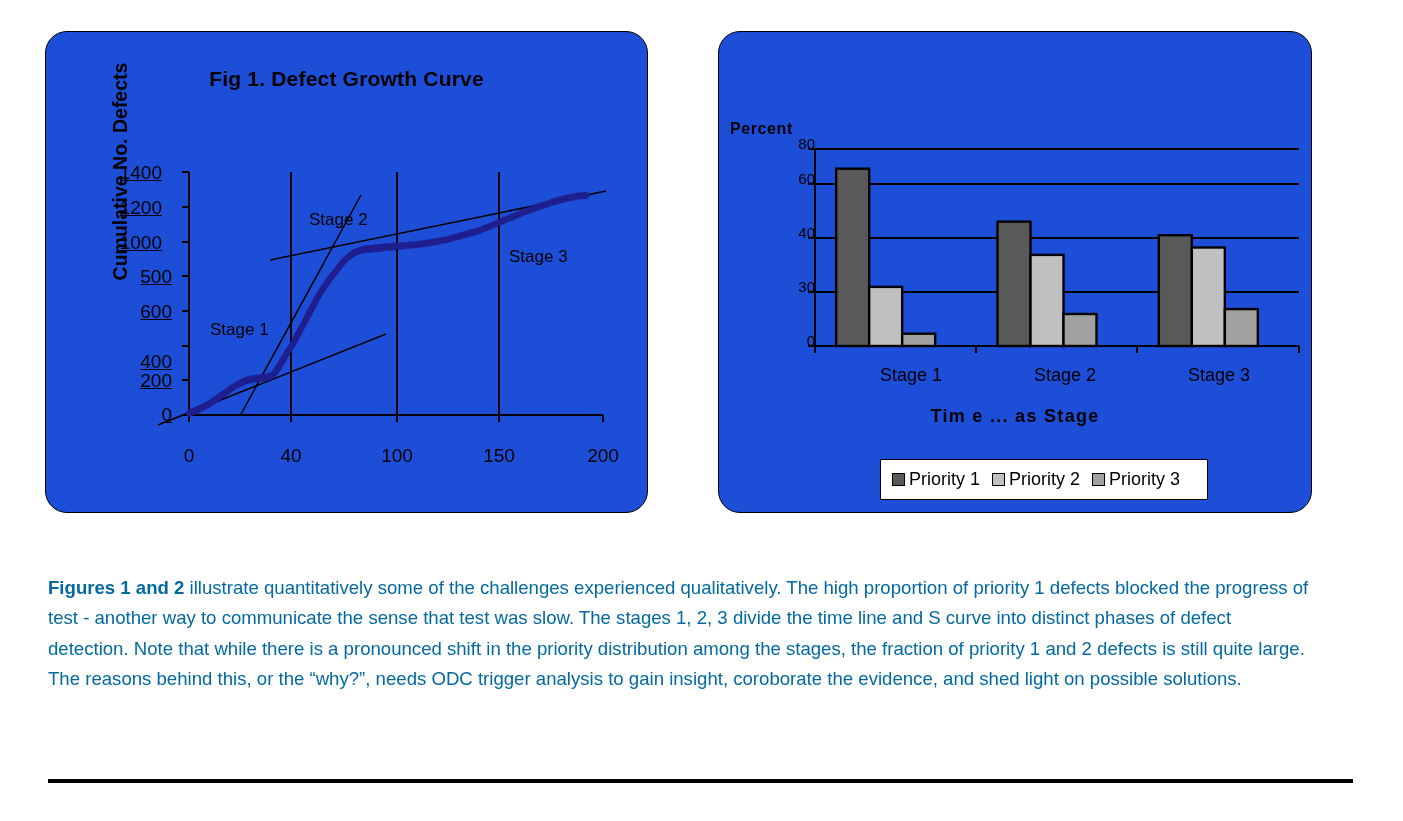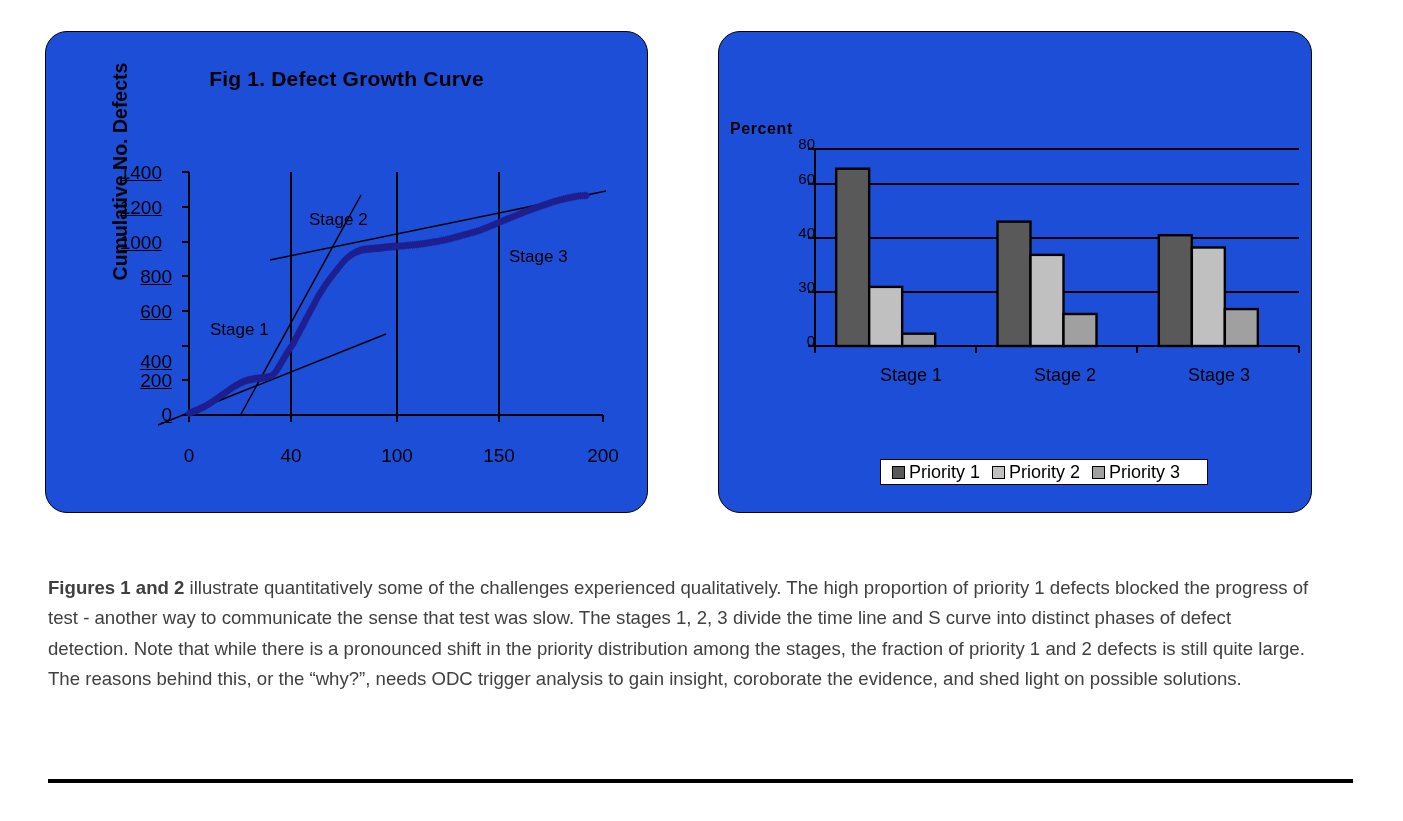--- a/index.html
+++ b/index.html
@@ -105,21 +105,21 @@
     position: absolute;
     font-size: 18px;
     text-align: center;
     width: 140px;
     white-space: nowrap;
   }
   #fig2-legend {
     position: absolute;
     left: 161px;
     top: 427px;
-    height: 26px;
+    height: 41px;
     border: 1.3px solid #000000;
     background: #ffffff;
     display: flex;
     align-items: center;
     padding: 0 11px;
     box-sizing: border-box;
   }
   .legend-entry {
     display: flex;
     align-items: center;
@@ -135,21 +135,21 @@
   .legend-text { font-size: 18px; white-space: nowrap; }
 
   
   #body-text {
     position: absolute;
     left: 48px;
     top: 554px;
     width: 1262px;
     font-size: 18.6px;
     line-height: 30.5px;
-    color: #404040;
+    color: #0369a1;
   }
   #body-text b { font-weight: bold; }
 
   #bottom-rule {
     position: absolute;
     left: 48px;
     top: 779px;
     width: 1305px;
     height: 4px;
     background: #000000;
@@ -162,21 +162,21 @@
 
   <div class="chart-title" id="fig1-title">Fig 1.  Defect Growth Curve</div>
 
   <div id="fig1-ylabel">Cumulative No. Defects</div>
 
 
   <div class="tick-label ytick-f1" style="left:56px; top:372px;">0</div>
   <div class="tick-label ytick-f1" style="left:56px; top:338px;">200</div>
   <div class="tick-label ytick-f1" style="left:56px; top:303px;margin-top:16px;">400</div>
   <div class="tick-label ytick-f1" style="left:56px; top:269px;">600</div>
-  <div class="tick-label ytick-f1" style="left:56px; top:234px;">800</div>
+  <div class="tick-label ytick-f1" style="left:56px; top:234px;">500</div>
   <div class="tick-label ytick-f1" style="left:46px; top:200px;">1000</div>
   <div class="tick-label ytick-f1" style="left:46px; top:165px;">1200</div>
   <div class="tick-label ytick-f1" style="left:46px; top:130px;">1400</div>
 
   <div class="tick-label xtick-f1" style="left:113px; top:413px;">0</div>
   <div class="tick-label xtick-f1" style="left:215px; top:413px;">40</div>
   <div class="tick-label xtick-f1" style="left:321px; top:413px;">100</div>
   <div class="tick-label xtick-f1" style="left:423px; top:413px;">150</div>
   <div class="tick-label xtick-f1" style="left:527px; top:413px;">200</div>
 
@@ -514,20 +514,21 @@
         <polygon points="540.44,159.43214285714285 544.44,163.43214285714285 540.44,167.43214285714285 536.44,163.43214285714285" fill="#1f1f8f"></polygon>
       </g>
   </svg>
 </div>
 
 <div class="panel" id="panel-fig2">
 
 
   <div id="fig2-percent">Percent</div>
 
+  <div id="fig2-xlabel">Tim e ... as Stage</div>
 
   <div class="ytick-f2" style="left:46px; top:300px;">0</div>
   <div class="ytick-f2" style="left:46px; top:246px;">30</div>
   <div class="ytick-f2" style="left:46px; top:192px;">40</div>
   <div class="ytick-f2" style="left:46px; top:138px;">60</div>
   <div class="ytick-f2" style="left:46px; top:103px;">80</div>
 
   <div class="cat-label-f2" style="left:122px; top:333px;">Stage 1</div>
   <div class="cat-label-f2" style="left:276px; top:333px;">Stage 2</div>
   <div class="cat-label-f2" style="left:430px; top:333px;">Stage 3</div>

